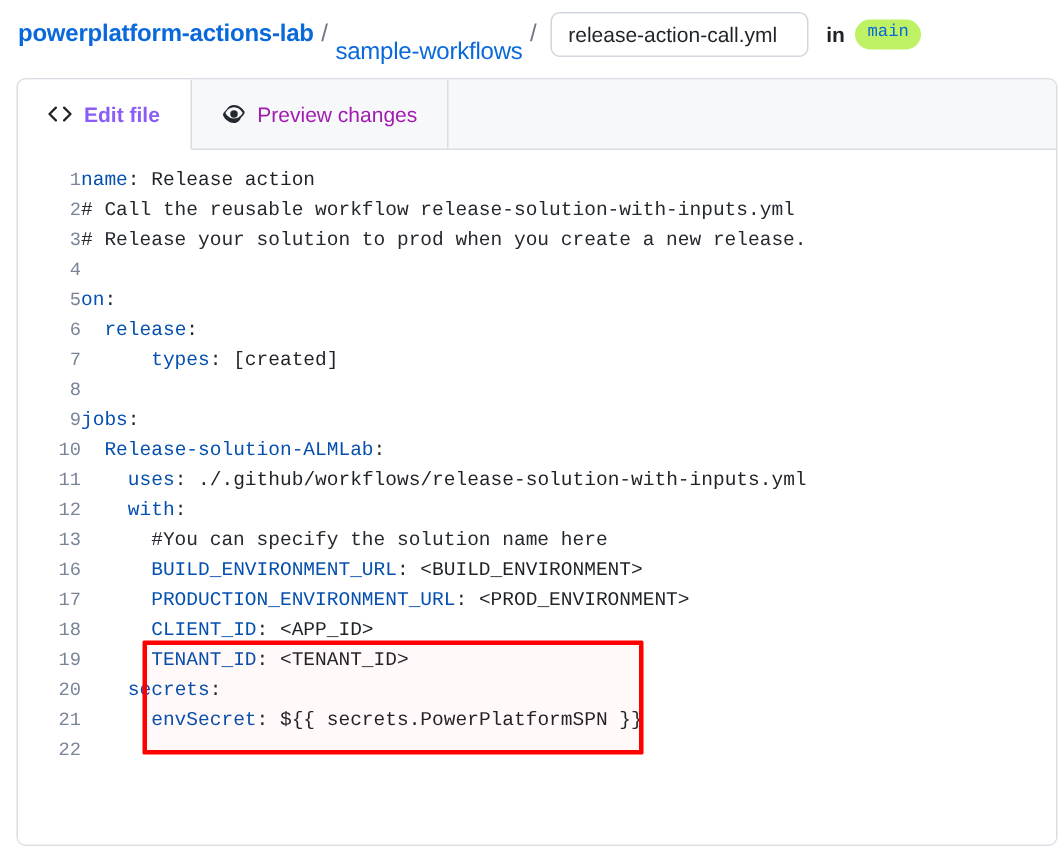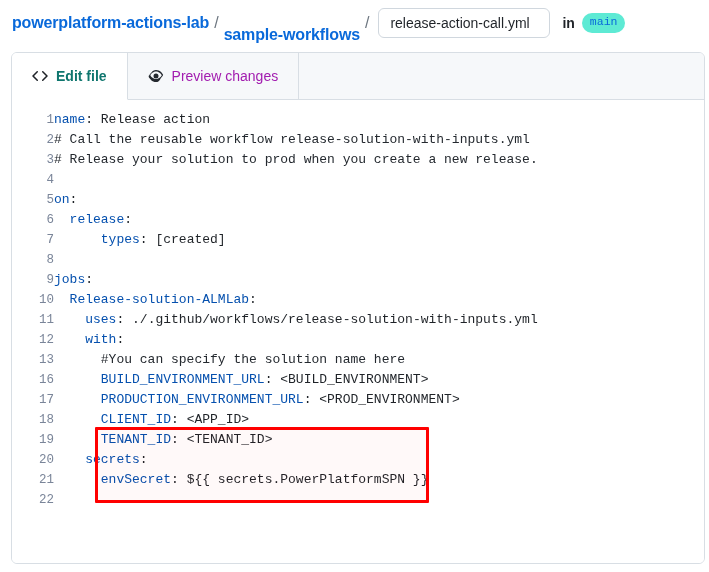--- a/index.html
+++ b/index.html
@@ -26,21 +26,21 @@
     font-size: 16px;
   }
   .crumb-link {
     color: #0969da;
     font-weight: 700;
     letter-spacing: -0.15px;
     white-space: nowrap;
     cursor: pointer;
   }
   .crumb-link.normal {
-    font-weight: 700;
+    font-weight: 400;
     margin-top: 24px;
   }
   .crumb-sep {
     color: #6e7781;
     margin: 0 5px;
     font-weight: 400;
   }
   .filename-box {
     margin-left: 4px;
     height: 30px;
@@ -57,21 +57,21 @@
     outline: none;
   }
   .in-word {
     margin-left: 12px;
     font-size: 14px;
     color: #1f2328;
     font-weight: bold;
   }
   .branch-badge {
     margin-left: 7px;
-    background: #5eead4;
+    background: #bef264;
     color: #0969da;
     border-radius: 10px;
     padding: 2px 8px 3px;
     font-family: "Liberation Mono", monospace;
     font-size: 11.5px;
     line-height: 1.3;
     white-space: nowrap;
   }
 
   
@@ -101,21 +101,21 @@
     padding: 0 20px;
     box-sizing: border-box;
     font-size: 14px;
     color: #a21caf;
     cursor: pointer;
     border-right: 1px solid #d8dee4;
     background: transparent;
   }
   .tab.active {
     background: #ffffff;
-    color: #0f766e;
+    color: #8b5cf6;
     font-weight: 600;
     border-bottom: 1px solid #ffffff;
     margin-bottom: -1px;
   }
   .tab .ticon {
     display: inline-flex;
     align-items: center;
     color: #1f2328;
   }
   .tab:not(.active) .ticon { color: #24292f; }

